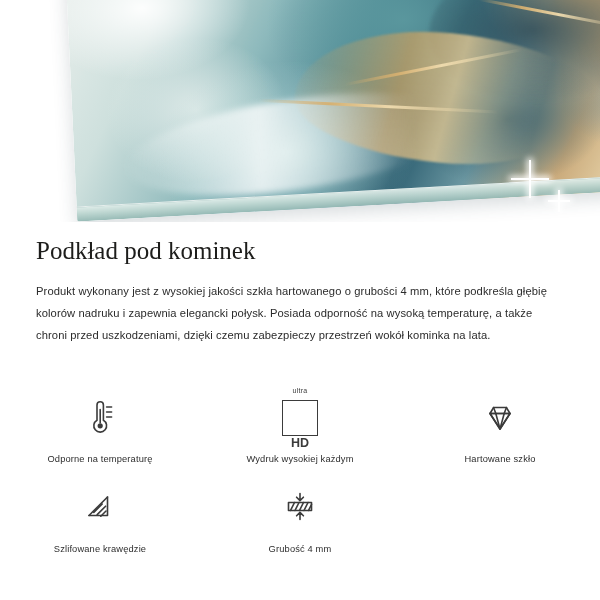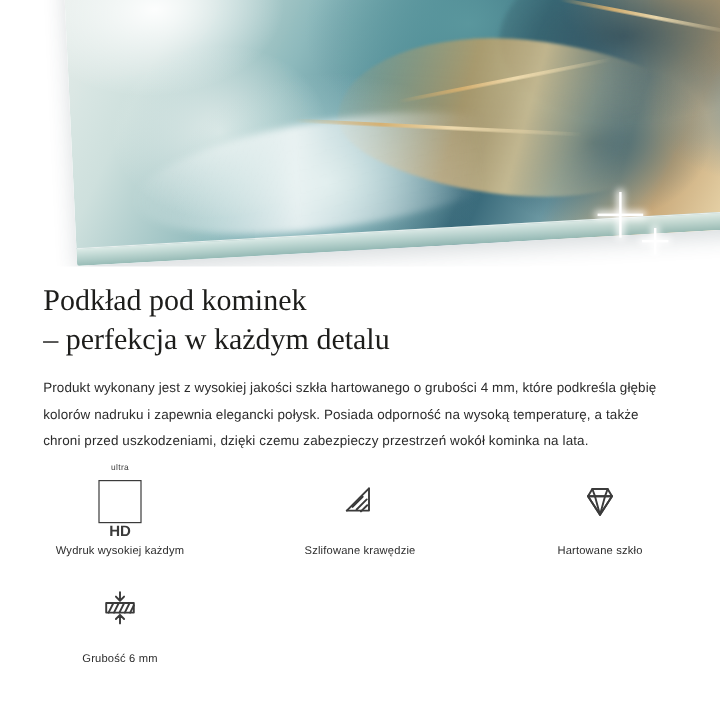--- a/index.html
+++ b/index.html
@@ -11,20 +11,21 @@
     height: 600px;
     background: #ffffff;
     font-family: "Liberation Sans", sans-serif;
     overflow: hidden;
   }
   .page {
     position: relative;
     width: 540px;
     height: 600px;
     background: #ffffff;
+    padding-left: 13px;
   }
 
   
   .hero {
     position: relative;
     width: 600px;
     height: 222px;
     overflow: hidden;
     background: #ffffff;
   }
@@ -243,69 +244,79 @@
 
       <div class="glass-edge"></div>
     </div>
     <div class="sparkle sparkle-a"></div>
     <div class="sparkle sparkle-b"></div>
   </div>
 
   <div class="content">
     <h1 class="headline">
       <span>Podkład pod kominek</span>
-      <span class="line2">– perfekcja w każdym detalu</span>
     </h1>
     <p class="body-copy">Produkt wykonany jest z wysokiej jakości szkła hartowanego o grubości 4 mm, które podkreśla głębię kolorów nadruku i zapewnia elegancki połysk. Posiada odporność na wysoką temperaturę, a także chroni przed uszkodzeniami, dzięki czemu zabezpieczy przestrzeń wokół kominka na lata.</p>
   </div>
 
   <div class="features">
 
+    <div class="feature">
+      <div class="feature-icon">
+        <svg width="46" height="46" viewBox="0 0 46 46">
+          <path class="stroke" d="M20 10a3.2 3.2 0 0 1 6.4 0v15.2a6.4 6.4 0 1 1-6.4 0z"></path>
+          <path class="stroke" d="M23.2 14.5v13.2"></path>
+          <circle cx="23.2" cy="30.8" r="2.6" fill="#3b3b3b"></circle>
+          <path class="stroke" d="M29.6 12h5M29.6 17h5M29.6 22h5"></path>
+        </svg>
+      </div>
+      <div class="feature-label">Odporne na temperaturę</div>
+    </div>
 
     <div class="feature">
       <div class="feature-icon">
         <div class="ultrahd-box">
           <span class="ultrahd-top">ultra</span>
           <span class="ultrahd-bottom">HD</span>
         </div>
       </div>
       <div class="feature-label">Wydruk wysokiej każdym</div>
     </div>
 
-
-    <div class="feature">
-      <div class="feature-icon">
-        <svg width="46" height="46" viewBox="0 0 46 46">
-          <path class="stroke" d="M12 30.5L30.5 12"></path>
-          <path class="stroke" d="M12 30.5h18.5V12"></path>
-          <path class="stroke" d="M16.8 27.4l8.4-8.4M20.2 29.6l8.4-8.4M23.8 31.2l5.2-5.2"></path>
-        </svg>
-      </div>
-      <div class="feature-label">Szlifowane krawędzie</div>
-    </div>
 
     <div class="feature">
       <div class="feature-icon">
         <svg width="46" height="46" viewBox="0 0 46 46">
           <path class="stroke" d="M13 18.5h20L23 34z"></path>
           <path class="stroke" d="M16.6 12.5h12.8L33 18.5H13z"></path>
           <path class="stroke" d="M13 18.5l10 15.5 10-15.5"></path>
           <path class="stroke" d="M18.8 18.5L23 34l4.2-15.5"></path>
           <path class="stroke" d="M16.6 12.5l2.2 6M29.4 12.5l-2.2 6"></path>
         </svg>
       </div>
       <div class="feature-label">Hartowane szkło</div>
     </div>
 
     <div class="feature">
       <div class="feature-icon">
         <svg width="46" height="46" viewBox="0 0 46 46">
+          <path class="stroke" d="M12 30.5L30.5 12"></path>
+          <path class="stroke" d="M12 30.5h18.5V12"></path>
+          <path class="stroke" d="M16.8 27.4l8.4-8.4M20.2 29.6l8.4-8.4M23.8 31.2l5.2-5.2"></path>
+        </svg>
+      </div>
+      <div class="feature-label">Szlifowane krawędzie</div>
+    </div>
+
+    <div class="feature">
+      <div class="feature-icon">
+        <svg width="46" height="46" viewBox="0 0 46 46">
           <path class="stroke" d="M23 8.5v6.5M19.6 12.2l3.4 3.4 3.4-3.4"></path>
           <rect class="stroke" x="11.5" y="17.5" width="23" height="8"></rect>
           <path class="stroke" d="M13.5 25.5l4-8M18 25.5l4-8M22.5 25.5l4-8M27 25.5l4-8M31.5 25.5l3-6"></path>
           <path class="stroke" d="M23 34.5V28M19.6 30.8l3.4-3.4 3.4 3.4"></path>
         </svg>
       </div>
-      <div class="feature-label">Grubość 6 mm</div>
+      <div class="feature-label">Grubość 4 mm</div>
     </div>
 
   </div>
 </div>
 
 </body></html>

